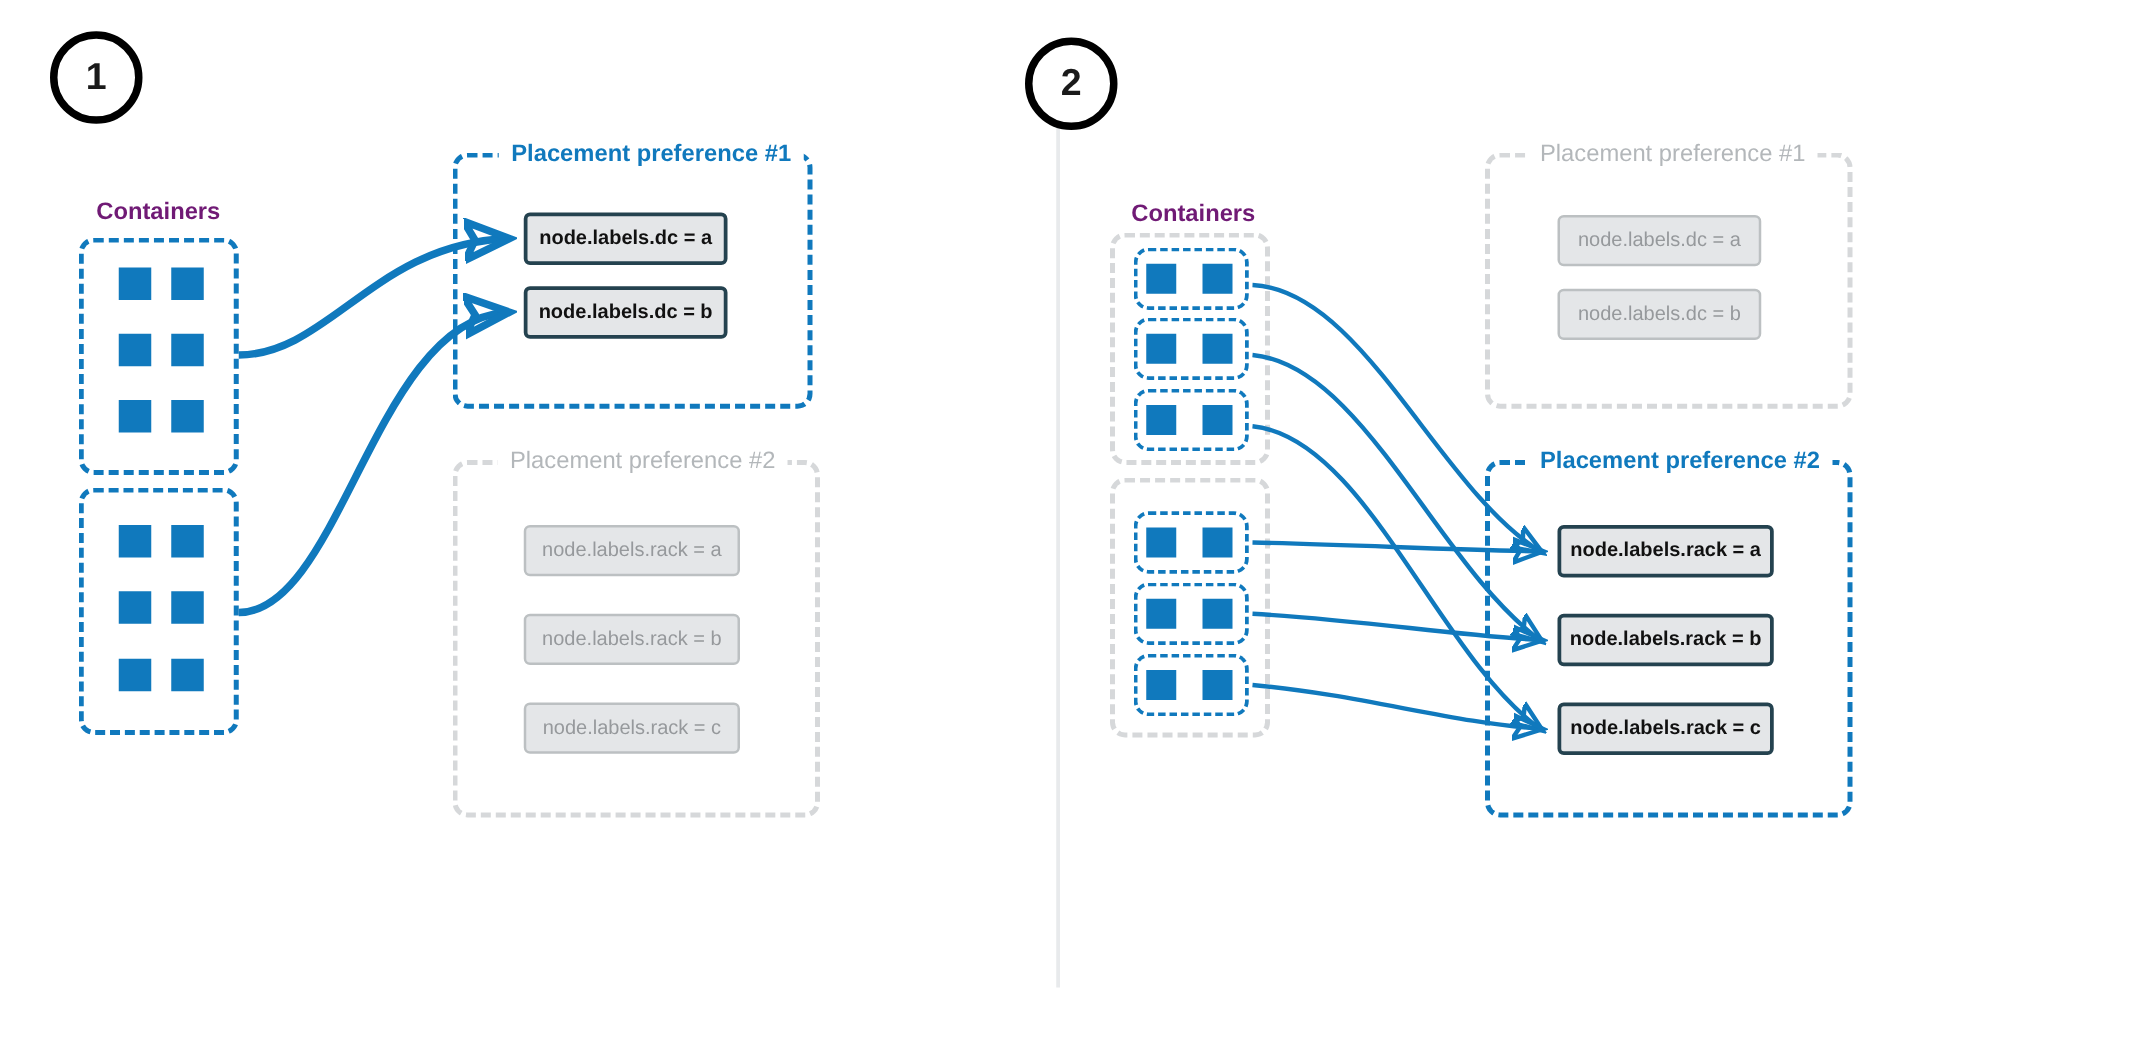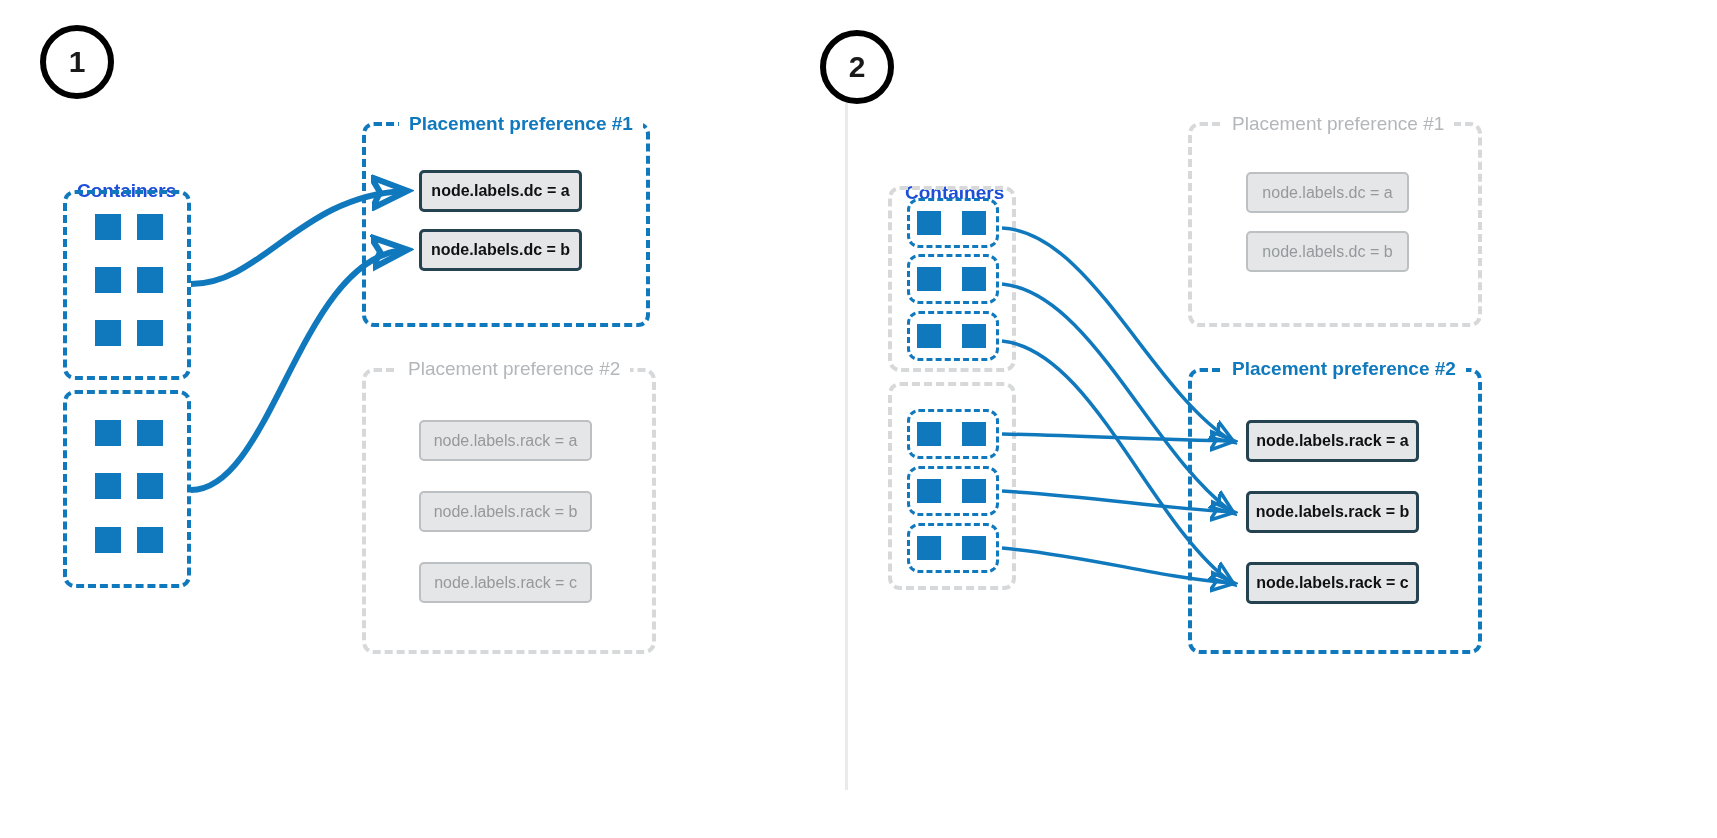--- a/index.html
+++ b/index.html
@@ -13,21 +13,21 @@
     border:6px solid #000000;box-sizing:border-box;
     display:flex;align-items:center;justify-content:center;
     font-size:30px;font-weight:700;color:#1a1a1a;line-height:1;background:#fff;}
 
   
   .divider{position:absolute;width:3px;background:#e8eaec;}
 
   
   .grp-title{position:absolute;font-size:19px;font-weight:700;white-space:nowrap;
     background:#ffffff;padding:0 7px;line-height:1;}
-  .grp-title.active{color:#1d4ed8;margin-top:21px;}
+  .grp-title.active{color:#701a75;}
 
   .pref-title{position:absolute;font-size:19px;font-weight:700;white-space:nowrap;
     background:#ffffff;padding:0 10px;line-height:1;z-index:4;}
   .pref-title.active{color:#1079bd;}
   .pref-title.muted{color:#b3b7ba;font-weight:400;}
 
   
   .frame{position:absolute;box-sizing:border-box;border-radius:12px;background:transparent;}
   .frame.blue{border:4px dashed #1079bd;}
   .frame.blue-thin{border:3px dashed #1079bd;}

